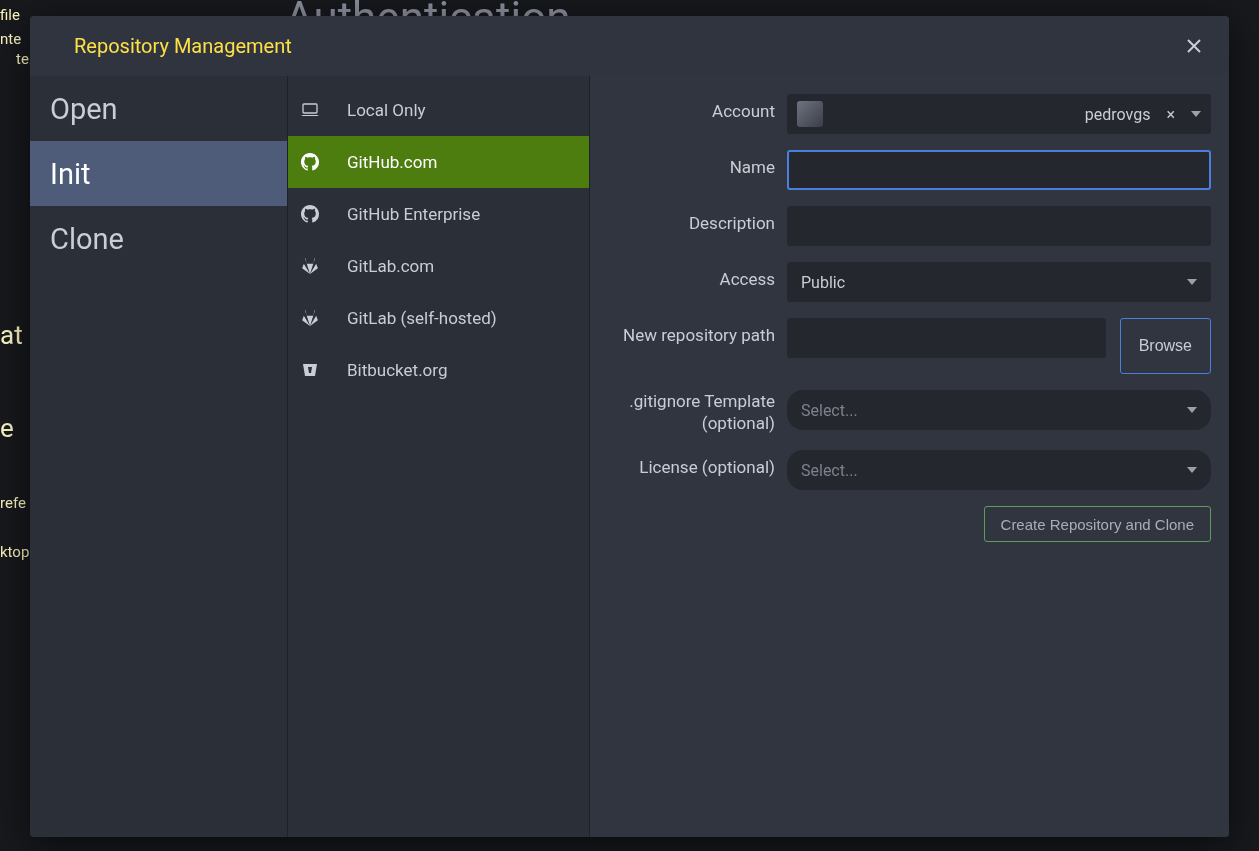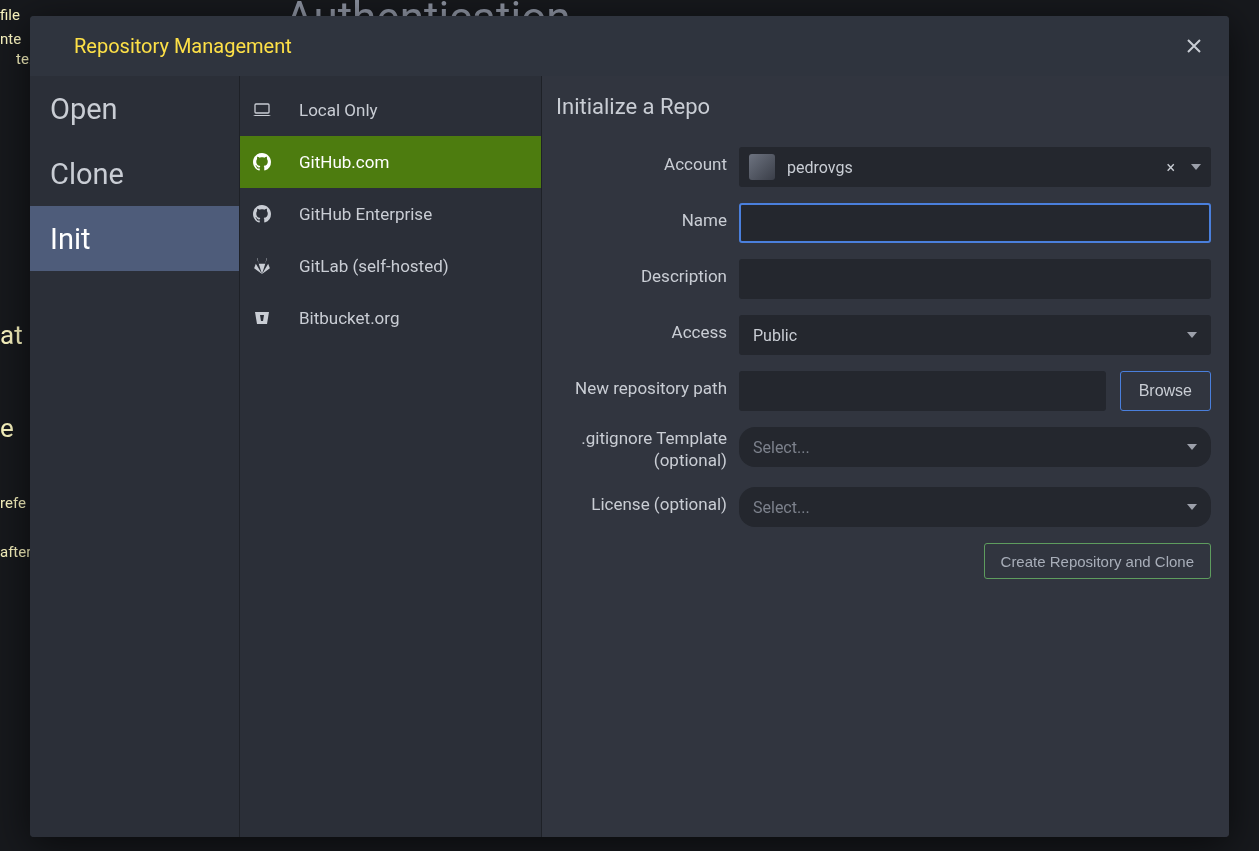--- a/index.html
+++ b/index.html
@@ -73,21 +73,21 @@
       display: flex;
       align-items: center;
       justify-content: center;
     }
     .dialog-body {
       flex: 1;
       display: flex;
       overflow: hidden;
     }
     .sidebar-tabs {
-      width: 210px;
+      width: 258px;
       background: #2b2f38;
       border-right: 1px solid #1e2127;
     }
     .tab-item {
       height: 65px;
       display: flex;
       align-items: center;
       padding-left: 20px;
       font-size: 29px;
       color: #c9cdd4;
@@ -159,20 +159,21 @@
       flex: 1;
     }
     .account-select {
       display: flex;
       align-items: center;
       background: #24272e;
       height: 40px;
       padding: 0 10px;
       border-radius: 3px;
       gap: 12px;
+      text-align: right;
     }
     .avatar {
       width: 26px;
       height: 26px;
       border-radius: 3px;
       background: linear-gradient(135deg, #6d7380, #3a3e48);
     }
     .account-name {
       flex: 1;
       font-size: 16px;
@@ -232,21 +233,21 @@
       height: 15px;
       accent-color: #3578e5;
       margin-top: 11px;
       cursor: pointer;
     }
     .path-row {
       display: flex;
       gap: 14px;
     }
     .browse-btn {
-      height: 40px;
+      height: 56px;
       padding: 8px 18px;
       background: #31353f;
       border: 1px solid #4a7fdc;
       color: #c9cdd4;
       font-size: 16px;
       border-radius: 3px;
       cursor: pointer;
     }
     .submit-row {
       display: flex;
@@ -268,38 +269,38 @@
 <body>
 
 <div class="backdrop">
   <div class="backdrop-title">Authentication</div>
   <div class="backdrop-frag" style="top:6px;left:0;">file</div>
   <div class="backdrop-frag" style="top:30px;left:0;">nte</div>
   <div class="backdrop-frag" style="top:50px;left:16px;">te.g</div>
   <div class="backdrop-frag" style="top:320px;left:0;font-size:26px;">at</div>
   <div class="backdrop-frag" style="top:413px;left:0;font-size:26px;">e</div>
   <div class="backdrop-frag" style="top:494px;left:0;">refe</div>
-  <div class="backdrop-frag" style="top:543px;left:0;">after</div>
+  <div class="backdrop-frag" style="top:543px;left:0;">ktop</div>
 </div>
 
 <div class="dialog">
   <div class="dialog-header">
     <div class="dialog-title">Repository Management</div>
     <div class="close-btn">
       <svg width="14" height="14" viewBox="0 0 14 14">
           <path d="M1 1 L13 13 M13 1 L1 13" stroke="currentColor" stroke-width="2" fill="none"></path>
         </svg>
     </div>
   </div>
   <div class="dialog-body">
 
     <div class="sidebar-tabs">
       <div class="tab-item">Open</div>
+      <div class="tab-item active">Init</div>
       <div class="tab-item">Clone</div>
-      <div class="tab-item active">Init</div>
     </div>
 
     <div class="provider-list">
       <div class="provider-item">
         <span class="provider-icon">
           <svg width="18" height="14" viewBox="0 0 18 14">
               <rect x="2" y="1" width="14" height="9" rx="1" stroke="currentColor" stroke-width="1.3" fill="none"></rect>
               <path d="M0 12 H18 L16 13 H2 Z" fill="currentColor"></path>
             </svg>
         </span>
@@ -320,34 +321,41 @@
             </svg>
         </span>
         <span>GitHub Enterprise</span>
       </div>
       <div class="provider-item">
         <span class="provider-icon">
           <svg width="18" height="18" viewBox="0 0 16 16">
               <path fill="currentColor" d="M8 15l-2.9-9h5.8L8 15zM2.5 6L1 10l7 5-5.5-9zM13.5 6L15 10l-7 5 5.5-9zM5.1 6L3.5 1h.5L5.1 6zM10.9 6l1.6-5h-.5L10.9 6z"></path>
             </svg>
         </span>
+        <span>GitLab.com</span>
+      </div>
+      <div class="provider-item">
+        <span class="provider-icon">
+          <svg width="18" height="18" viewBox="0 0 16 16">
+              <path fill="currentColor" d="M8 15l-2.9-9h5.8L8 15zM2.5 6L1 10l7 5-5.5-9zM13.5 6L15 10l-7 5 5.5-9zM5.1 6L3.5 1h.5L5.1 6zM10.9 6l1.6-5h-.5L10.9 6z"></path>
+            </svg>
+        </span>
         <span>GitLab (self-hosted)</span>
       </div>
       <div class="provider-item">
         <span class="provider-icon">
           <svg width="16" height="16" viewBox="0 0 16 16">
               <path fill="currentColor" d="M1 2h14l-2 12H3L1 2zm5 3l1 6h2l1-6H6z"></path>
             </svg>
         </span>
         <span>Bitbucket.org</span>
       </div>
     </div>
 
     <div class="content-pane">
-      <div class="pane-title">Initialize a Repo</div>
 
       <div class="form-row">
         <div class="form-label">Account</div>
         <div class="form-control">
           <div class="account-select">
             <div class="avatar"></div>
             <div class="account-name">pedrovgs</div>
             <div class="account-clear">×</div>
             <div class="account-caret">
                 <div class="caret-down"></div>

